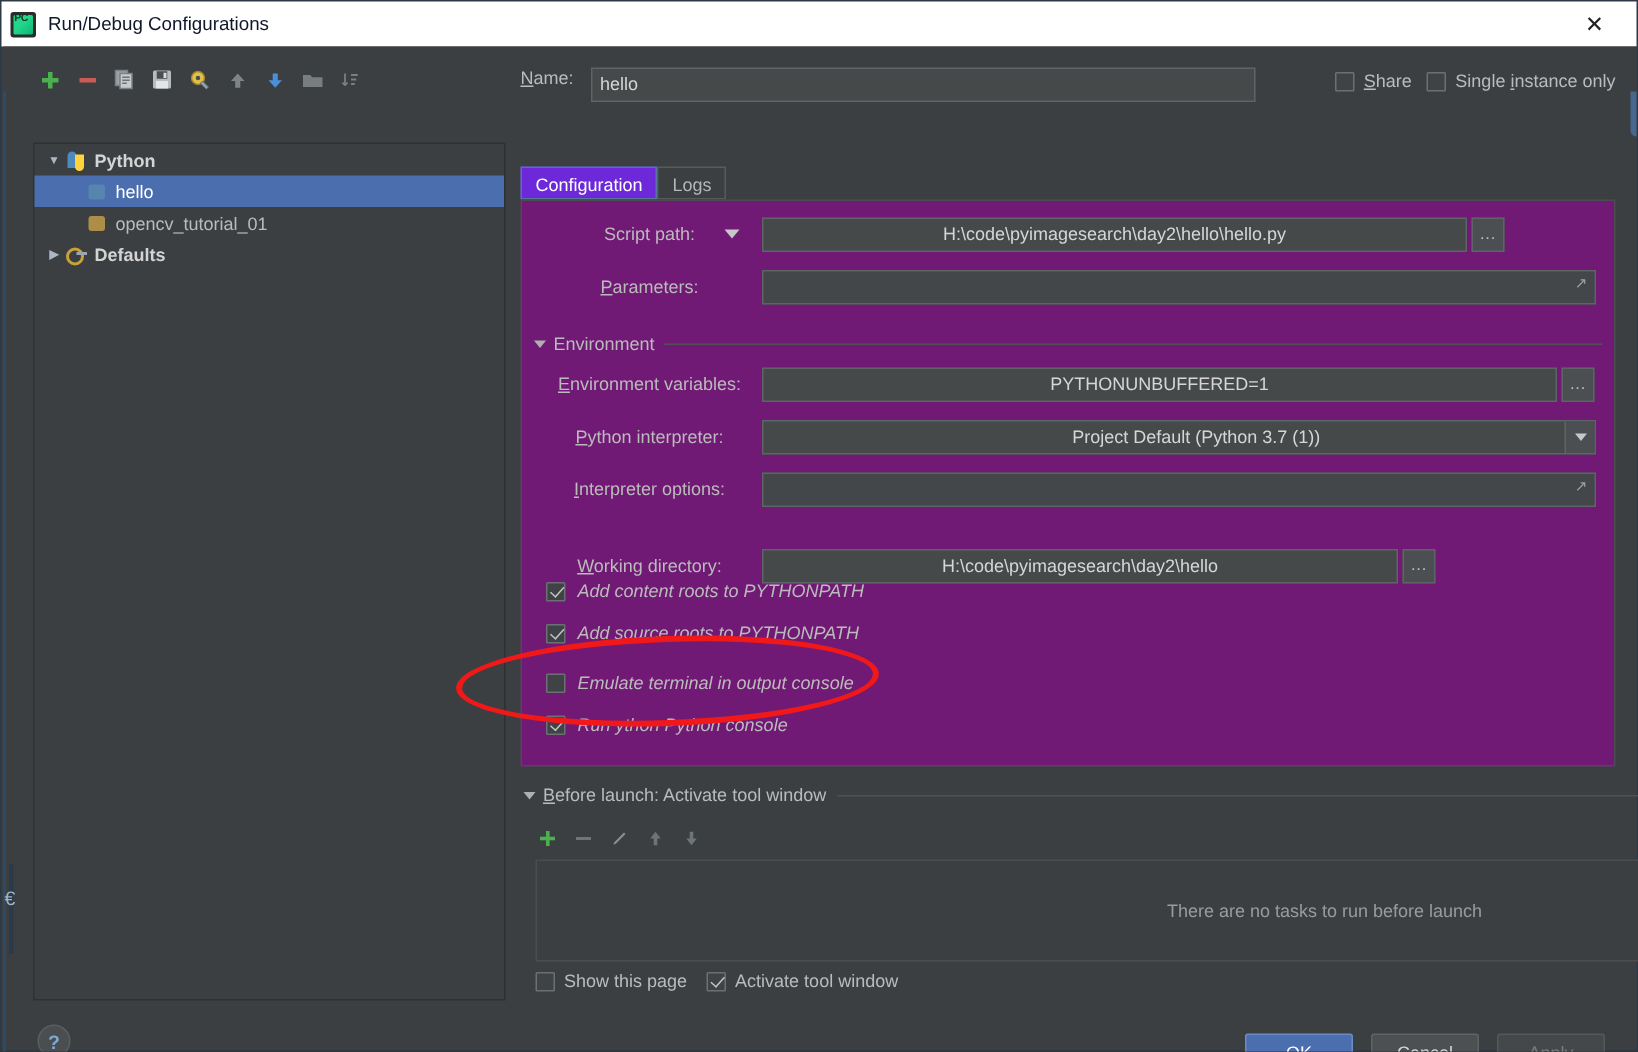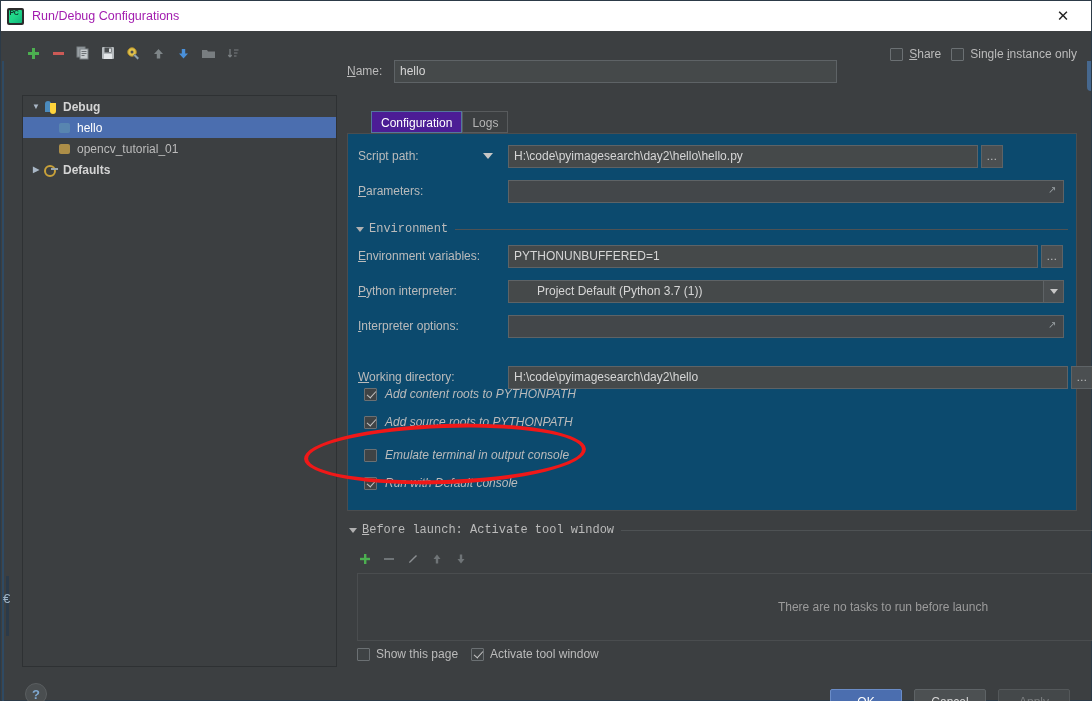--- a/index.html
+++ b/index.html
@@ -43,21 +43,21 @@
     border-radius: 1px;
   }
   #app-icon::after {
     content: "PC";
     position: absolute; left: 2.5px; top: 1px;
     font-size: 7px; font-weight: bold; color: #11352b;
     font-family: "Liberation Sans", sans-serif;
     letter-spacing: -0.3px;
   }
   #title-text {
-    font-size: 12.5px; color: #a21caf;
+    font-size: 12.5px; color: #0f172a;
     font-family: "Liberation Sans", sans-serif;
   }
   #close-btn {
     position: absolute; right: 6px; top: 0;
     width: 44px; height: 30px;
     display: flex; align-items: center; justify-content: center;
     color: #222222; font-size: 15px;
     cursor: pointer;
   }
 
@@ -128,21 +128,21 @@
   }
   .tree-label { overflow: hidden; text-overflow: ellipsis; }
 
   
   #right-pane {
     position: absolute; left: 345px; top: 8px;
     width: 730px; height: 628px;
   }
   #name-row {
     position: absolute; left: 0; top: 6px; width: 730px; height: 24px;
-    display: flex; align-items: center; margin-top: 14px;
+    display: flex; align-items: flex-start;
   }
   #name-label { width: 47px; font-size: 12px; color: #bbbbbb; }
   .mn { text-decoration: underline; }
   #name-input {
     width: 443px; height: 23px;
     background: #45494a; border: 1px solid #5e6366;
     color: #d6d6d6; font-size: 12px; padding: 0 5px;
     font-family: "Liberation Sans", sans-serif;
     line-height: 21px;
   }
@@ -164,29 +164,30 @@
     transform: rotate(42deg);
   }
   .cblabel { font-size: 12px; color: #bbbbbb; white-space: nowrap; }
 
   
   #tabs { position: absolute; left: 0; top: 72px; width: 730px; height: 22px; display: flex; align-items: flex-end; }
   .tab {
     height: 22px; padding: 0 9px; line-height: 22px; font-size: 12px;
     cursor: pointer; color: #bbbbbb; border: 1px solid transparent;
   }
-  .tab.active { background: #4c1d95; color: #ffffff; border-color: #54789c; margin-left: 24px; }
+  .tab.active { background: #6d28d9; color: #ffffff; border-color: #54789c; }
   .tab.inactive { background: #3c3f41; border: 1px solid #585b5d; color: #b5b5b5; }
 
   
   #form {
     position: absolute; left: 0; top: 94px;
     width: 730px; height: 378px;
     border: 1px solid #4a4d4f;
-    background: #0c4a6e;
+    background: #701a75;
+    text-align: center;
   }
   .frow {
     position: absolute; left: 10px; height: 24px;
     display: flex; align-items: center; width: 710px;
   }
   .flabel { font-size: 12px; color: #bbbbbb; width: 150px; flex: none; }
   .fctl { position: relative; display: flex; align-items: center; }
   .tinput {
     height: 23px; background: #45494a; border: 1px solid #5e6366;
     color: #d6d6d6; font-size: 12px; padding: 0 5px; line-height: 21px;
@@ -215,21 +216,21 @@
   .tri-down {
     width: 0; height: 0; border-left: 5px solid transparent;
     border-right: 5px solid transparent; border-top: 6px solid #c7c7c7;
   }
   .tri-down.sm { border-left-width: 4px; border-right-width: 4px; border-top-width: 5px; }
 
   
   .sect {
     position: absolute; left: 8px; height: 14px;
     display: flex; align-items: center; width: 712px;
-    font-size: 12px; color: #bbbbbb; font-family: Liberation Mono, monospace;
+    font-size: 12px; color: #bbbbbb;
   }
   .sect .caret {
     width: 0; height: 0; margin-right: 5px;
     border-left: 4px solid transparent; border-right: 4px solid transparent;
     border-top: 5px solid #b0b0b0; cursor: pointer;
   }
   .sect .line { flex: 1; height: 1px; background: #4e5254; margin-left: 7px; }
 
   
   .cbrow {
@@ -367,21 +368,21 @@
             <path d="M7 3 L11.5 3 M7 6 L10.5 6 M7 9 L9.5 9" stroke="#7a7f82" stroke-width="1.2"></path>
           </svg>
       </div>
     </div>
 
     <div id="tree-panel">
 
       <div class="tree-row group" style="padding-left:6px">
         <span class="twisty">▼</span>
         <span class="tnode-icon py-icon"></span>
-        <span class="tree-label">Debug</span>
+        <span class="tree-label">Python</span>
       </div>
 
       <div class="tree-row selected" style="padding-left:6px">
         <span class="twisty"></span>
         <span class="twisty"></span>
         <span class="tnode-icon cfg-icon"></span>
         <span class="tree-label">hello</span>
       </div>
 
       <div class="tree-row" style="padding-left:6px">
@@ -469,40 +470,40 @@
           <span class="flabel"><span class="mn">I</span>nterpreter options:</span>
           <div class="fctl" style="position:absolute;left:150px;">
             <div class="tinput empty" style="width:556px;"></div>
             <span class="expand-ico">↗</span>
           </div>
         </div>
 
         <div class="frow" style="top:215px;margin-top:16px;">
           <span class="flabel"><span class="mn">W</span>orking directory:</span>
           <div class="fctl" style="position:absolute;left:150px;">
-            <div class="tinput" style="width:560px;">H:\code\pyimagesearch\day2\hello</div>
+            <div class="tinput" style="width:424px;">H:\code\pyimagesearch\day2\hello</div>
             <div class="browse-btn">...</div>
           </div>
         </div>
 
         <div class="cbrow" style="top:250px;">
           <span class="cbox checked"></span>
           <span class="cblabel">Add content roots to PYTHONPATH</span>
         </div>
         <div class="cbrow" style="top:278px;">
           <span class="cbox checked"></span>
           <span class="cblabel">Add source roots to PYTHONPATH</span>
         </div>
         <div class="cbrow" style="top:311px;">
           <span class="cbox"></span>
           <span class="cblabel">Emulate terminal in output console</span>
         </div>
         <div class="cbrow" style="top:339px;">
           <span class="cbox checked"></span>
-          <span class="cblabel">Run with Default console</span>
+          <span class="cblabel">Run ython Python console</span>
         </div>
 
       </div>
 
       <div class="sect" style="top:484px;left:2px;width:1058px;">
         <span class="caret"></span>
         <span><span class="mn">B</span>efore launch: Activate tool window</span>
         <span class="line"></span>
       </div>
 

